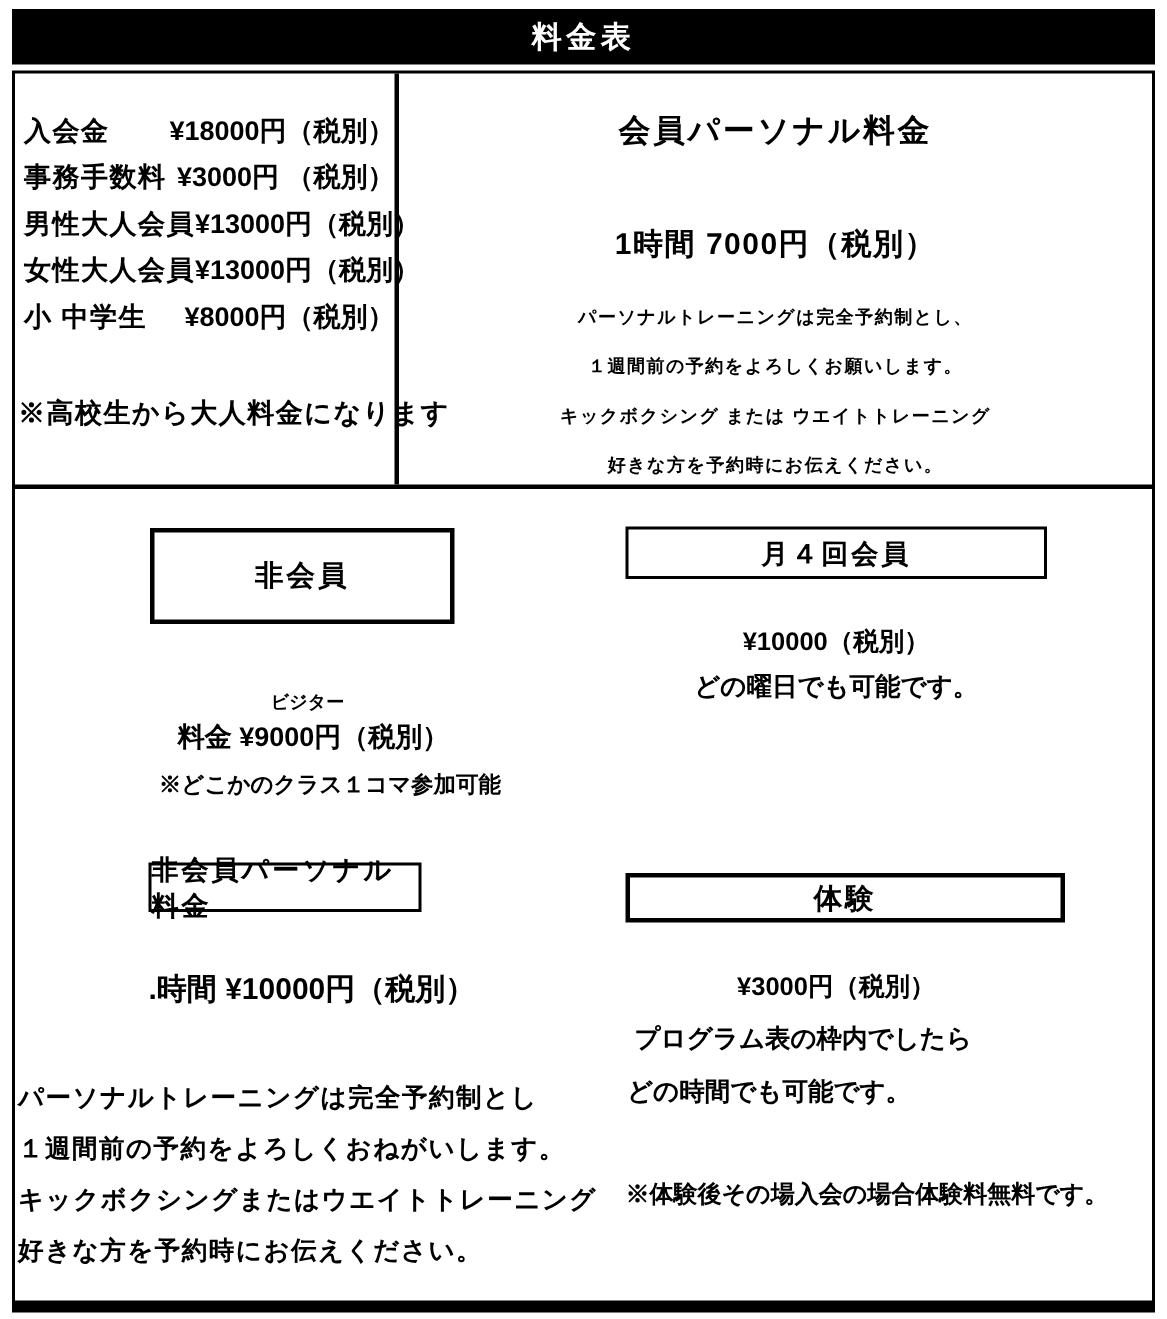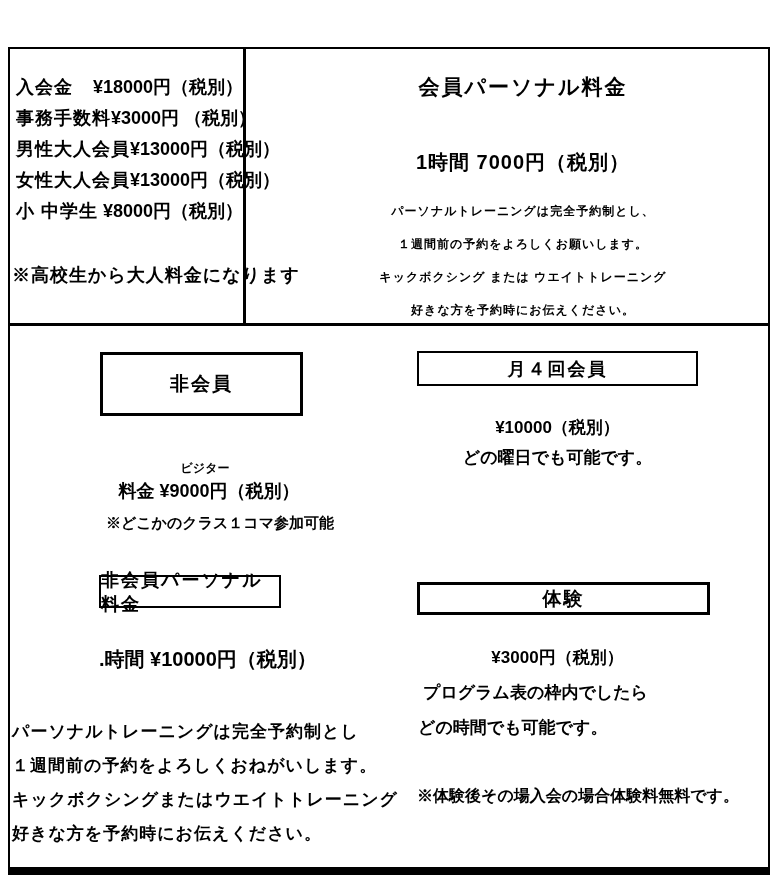--- a/index.html
+++ b/index.html
@@ -18,29 +18,29 @@
     display:flex; align-items:center; justify-content:center;
     font-size:20px; letter-spacing:3px;
   }
   .table {
     position:absolute; left:8px; top:47px; width:762px; height:828px;
     box-sizing:border-box;
     border:2px solid #000000; border-bottom-width:8px;
   }
   .top-row { display:flex; height:277px; border-bottom:3px solid #000000; box-sizing:border-box; }
   .cell-fees {
-    width:236px; box-sizing:border-box;
+    width:256px; box-sizing:border-box;
     border-right:3px solid #000000;
     position:relative;
   }
   .fee-rows { margin:22px 0 0 6px; }
   .fee-row { display:flex; align-items:center; height:31px; font-size:18px; white-space:nowrap; }
   .fee-label { width:122px; letter-spacing:1px; }
   .fee-note { position:absolute; left:2px; top:214px; font-size:18px; letter-spacing:1px; white-space:nowrap; }
-  .cell-member { flex:1; position:relative; text-align:center;padding-left:16px; }
+  .cell-member { flex:1; position:relative; text-align:center; }
   .member-title { position:absolute; top:24px; width:100%; font-size:21px; letter-spacing:2px; }
   .member-price { position:absolute; top:100px; width:100%; font-size:20px; letter-spacing:1px; }
   .member-para { position:absolute; top:146px; width:100%; font-size:12px; line-height:33px; letter-spacing:1px; white-space:nowrap; }
   .bottom-area { position:relative; height:538px; }
   .box {
     position:absolute; box-sizing:border-box;
     border:2px solid #000000;
     display:flex; align-items:center; justify-content:center;
     letter-spacing:2px; background:#ffffff;
   }
@@ -59,20 +59,21 @@
   .trial-price   { left:407px; top:320px; width:281px; text-align:center; font-size:17px; }
   .trial-line1   { left:413px; top:355px; font-size:17px; }
   .trial-line2   { left:408px; top:390px; font-size:17px; }
   .trial-note    { left:407px; top:460px; font-size:16px; }
 </style>
 </head>
 <body>
 
 <div class="page">
 
+  <div class="header-bar">料金表</div>
 
   <div class="table">
 
     <div class="top-row">
 
       <div class="cell-fees">
         <div class="fee-rows">
           <div class="fee-row">
             <span class="fee-label">入会金</span>
             <span class="fee-value">¥18000円（税別）</span>

